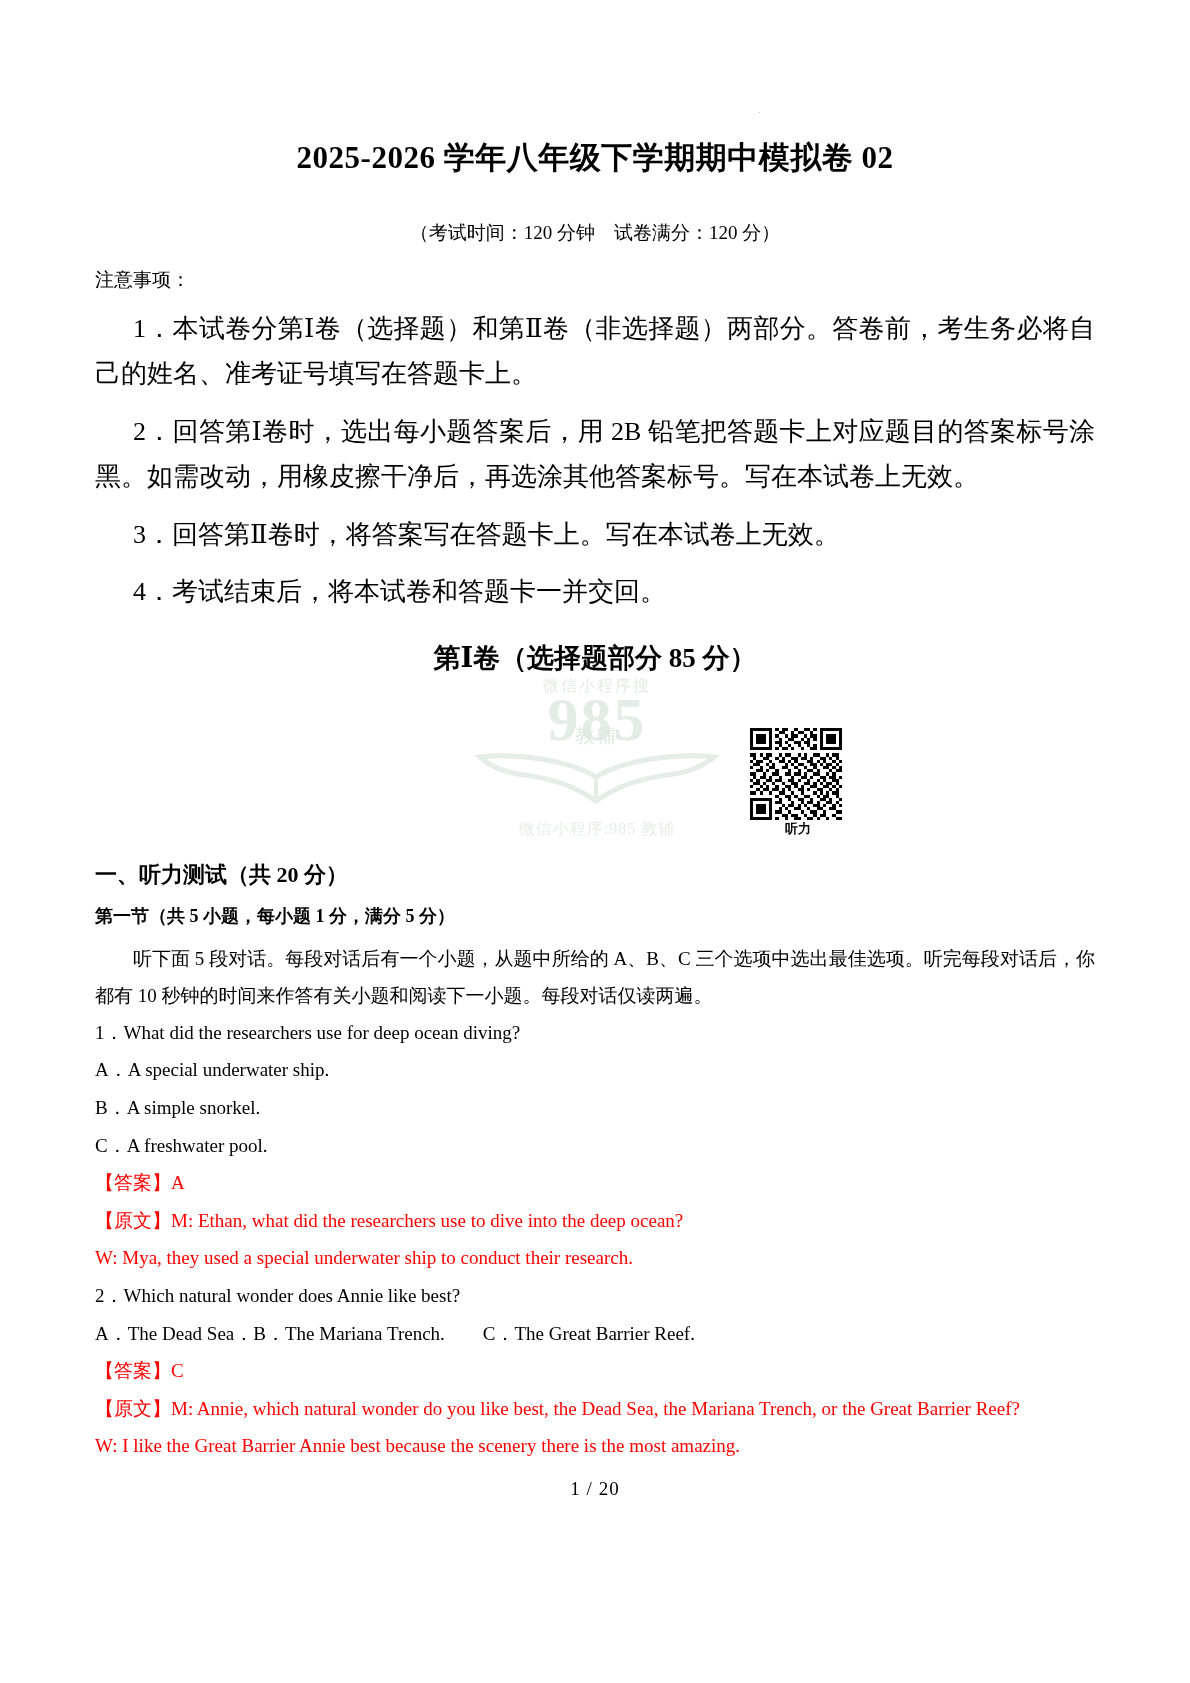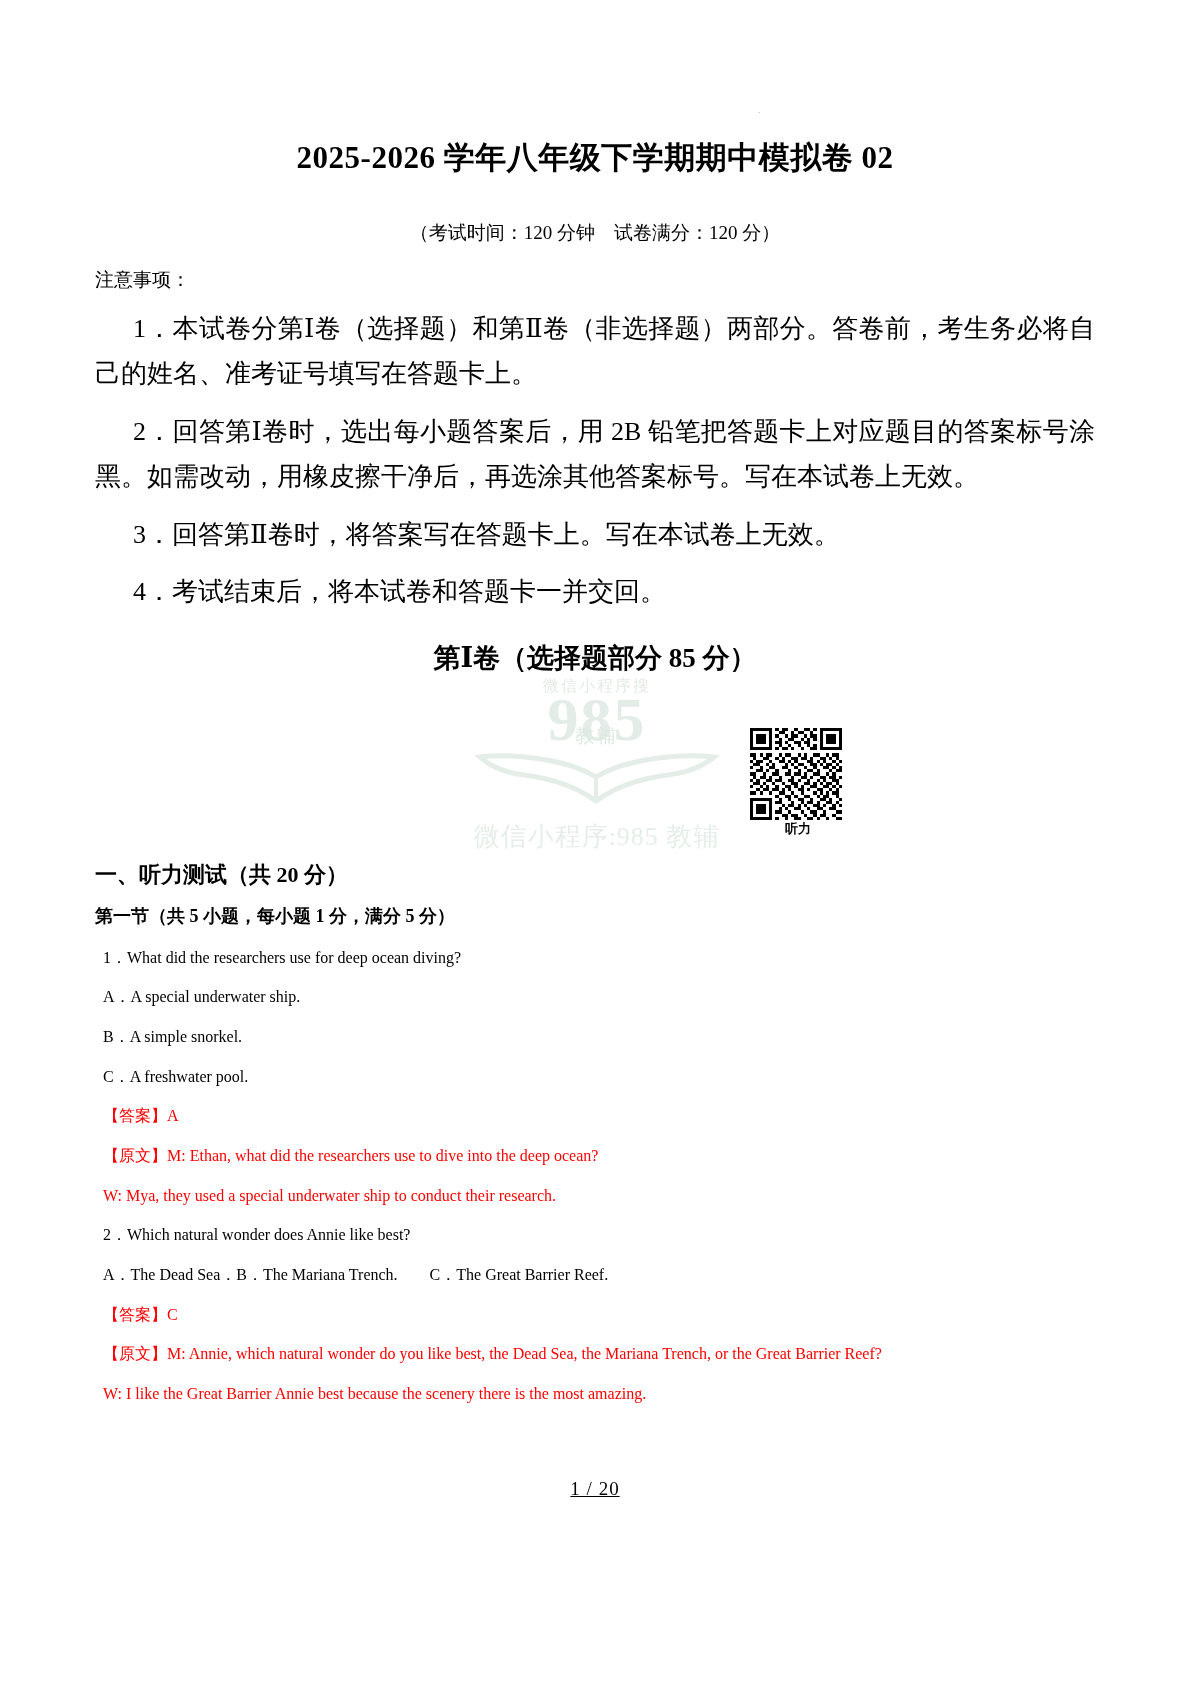--- a/index.html
+++ b/index.html
@@ -113,21 +113,21 @@
     letter-spacing: 3px;
     margin-top: -26px;
     position: relative;
     z-index: 2;
   }
   .wm-book {
     margin-top: 2px;
     line-height: 0;
   }
   .wm-bottom {
-    font-size: 26px;
+    font-size: 16px;
     color: #e6eee9;
     letter-spacing: 1px;
     margin-top: 6px;
     white-space: nowrap;
   }
 
   .qr-block {
     position: absolute;
     left: 655px;
     top: 52px;
@@ -162,39 +162,38 @@
     line-height: 1.9;
   }
   .para {
     font-size: 19px;
     margin: 6px 0 0 0;
     line-height: 1.95;
     text-indent: 38px;
     text-align: justify;
   }
   .line {
-    font-size: 16px;
-    margin: 8px;
+    font-size: 19px;
+    margin: 0;
     line-height: 1.98;
     text-align: justify;
   }
   .line.red, .red {
     color: #ff0000;
   }
 
   
   .footer {
     position: absolute;
     left: 0;
     top: 1478px;
     width: 1190px;
     text-align: center;
     font-size: 19px;
     letter-spacing: 1px;
-    text-decoration: underline;
   }
 
   .tiny-mark {
     position: absolute;
     left: 758px;
     top: 110px;
     font-size: 9px;
     color: #999;
   }
 </style>
@@ -471,20 +470,21 @@
             <rect x="27" y="28" width="2" height="1"></rect>
           </g>
         </svg>
         <div class="qr-caption">听力</div>
       </div>
 
     </div>
 
     <p class="sec-head">一、听力测试（共 20 分）</p>
     <p class="sec-sub">第一节（共 5 小题，每小题 1 分，满分 5 分）</p>
+    <p class="para">听下面 5 段对话。每段对话后有一个小题，从题中所给的 A、B、C 三个选项中选出最佳选项。听完每段对话后，你都有 10 秒钟的时间来作答有关小题和阅读下一小题。每段对话仅读两遍。</p>
 
     <p class="line"><span>1．</span><span>What did the researchers use for deep ocean diving?</span></p>
     <p class="line">A．A special underwater ship.</p>
     <p class="line">B．A simple snorkel.</p>
     <p class="line">C．A freshwater pool.</p>
     <p class="line red"><span>【答案】</span><span>A</span></p>
     <p class="line red"><span>【原文】</span><span>M: Ethan, what did the researchers use to dive into the deep ocean?</span></p>
     <p class="line red">W: Mya, they used a special underwater ship to conduct their research.</p>
 
     <p class="line"><span>2．</span><span>Which natural wonder does Annie like best?</span></p>

